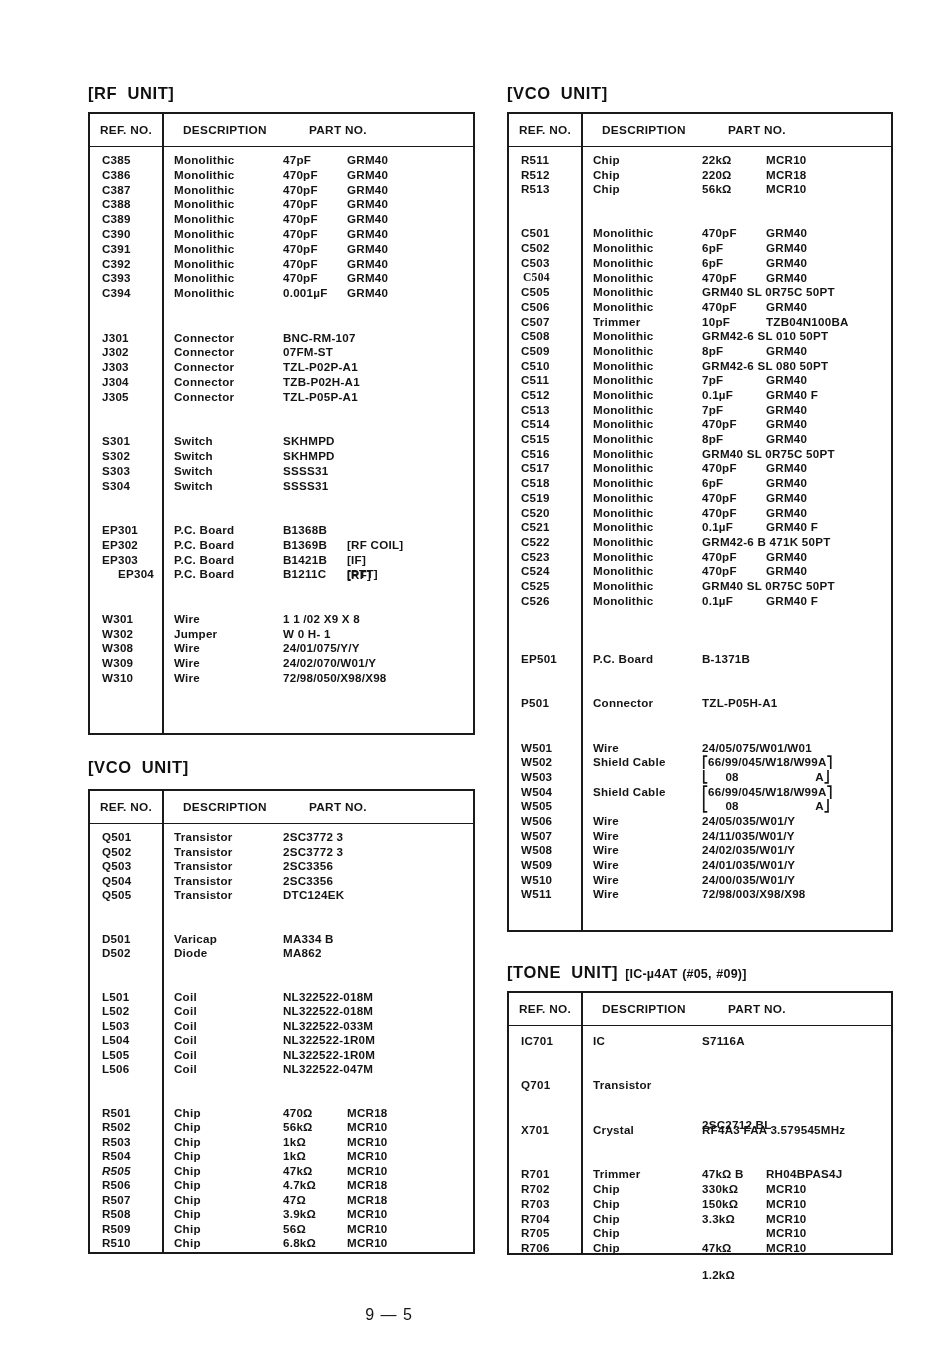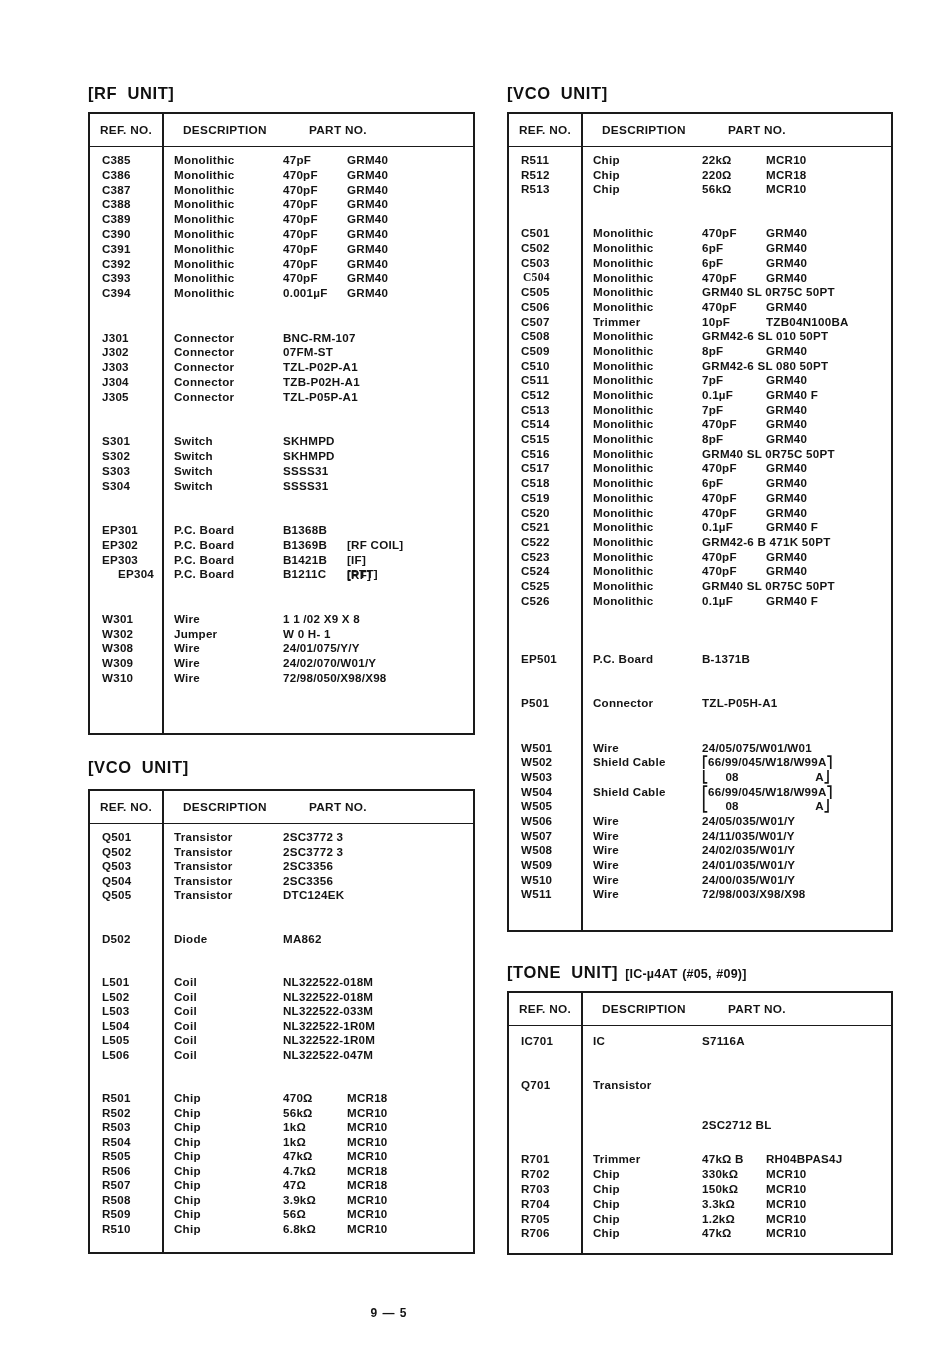--- a/index.html
+++ b/index.html
@@ -31,21 +31,21 @@
     letter-spacing:.25px;line-height:14px;
   }
   #watermark{
     position:absolute;left:244px;top:581px;z-index:10;
     font-size:56px;font-weight:bold;letter-spacing:0px;
     color:#aecdf0;mix-blend-mode:multiply;opacity:.92;
     font-family:"Liberation Sans","DejaVu Sans",sans-serif;white-space:nowrap;
   }
   #page-number{
     position:absolute;left:0;top:1306px;width:778px;text-align:center;
-    font-size:12px;font-weight:bold;letter-spacing:1px;
+    font-size:16px;font-weight:normal;letter-spacing:1px;
   }
 </style>
 </head>
 <body>
 
 <div id="page">
 
   <div class="unit-title" style="left:88px;top:84px;">
     <span>[RF UNIT]</span>
   </div>
@@ -253,20 +253,25 @@
           <span class="cell" style="left: 193px;">2SC3356</span>
         </div>
         <div class="trow" style="height: 14.5px;">
           <span class="cell" style="left: 12px;">Q505</span>
           <span class="cell" style="left: 84px;">Transistor</span>
           <span class="cell" style="left: 193px;">DTC124EK</span>
         </div>
         <div class="trow" style="height: 14.5px;"></div>
         <div class="trow" style="height: 14.5px;"></div>
         <div class="trow" style="height: 14.5px;">
+          <span class="cell" style="left: 12px;">D501</span>
+          <span class="cell" style="left: 84px;">Varicap</span>
+          <span class="cell" style="left: 193px;">MA334 B</span>
+        </div>
+        <div class="trow" style="height: 14.5px;">
           <span class="cell" style="left: 12px;">D502</span>
           <span class="cell" style="left: 84px;">Diode</span>
           <span class="cell" style="left: 193px;">MA862</span>
         </div>
         <div class="trow" style="height: 14.5px;"></div>
         <div class="trow" style="height: 14.5px;"></div>
         <div class="trow" style="height: 14.5px;">
           <span class="cell" style="left: 12px;">L501</span>
           <span class="cell" style="left: 84px;">Coil</span>
           <span class="cell" style="left: 193px;">NL322522-018M</span>
@@ -316,21 +321,21 @@
           <span class="cell" style="left: 193px;">1kΩ</span>
           <span class="cell" style="left: 257px;">MCR10</span>
         </div>
         <div class="trow" style="height: 14.5px;">
           <span class="cell" style="left: 12px;">R504</span>
           <span class="cell" style="left: 84px;">Chip</span>
           <span class="cell" style="left: 193px;">1kΩ</span>
           <span class="cell" style="left: 257px;">MCR10</span>
         </div>
         <div class="trow" style="height: 14.5px;">
-          <span class="cell" style="left: 12px;">R505</span>
+          <span class="cell" style="left: 12px; font-style: italic;">R505</span>
           <span class="cell" style="left: 84px;">Chip</span>
           <span class="cell" style="left: 193px;">47kΩ</span>
           <span class="cell" style="left: 257px;">MCR10</span>
         </div>
         <div class="trow" style="height: 14.5px;">
           <span class="cell" style="left: 12px;">R506</span>
           <span class="cell" style="left: 84px;">Chip</span>
           <span class="cell" style="left: 193px;">4.7kΩ</span>
           <span class="cell" style="left: 257px;">MCR18</span>
         </div>
@@ -633,20 +638,25 @@
         </div>
         <div class="trow" style="height: 14.8px;"></div>
         <div class="trow" style="height: 14.8px;"></div>
         <div class="trow" style="height: 14.8px;">
           <span class="cell" style="left: 12px;">Q701</span>
           <span class="cell" style="left: 84px;">Transistor</span>
           <span class="cell" style="left: 193px; margin-top: 40px;">2SC2712 BL</span>
         </div>
         <div class="trow" style="height: 14.8px;"></div>
         <div class="trow" style="height: 14.8px;"></div>
+        <div class="trow" style="height: 14.8px;">
+          <span class="cell" style="left: 12px;">X701</span>
+          <span class="cell" style="left: 84px;">Crystal</span>
+          <span class="cell" style="left: 193px;">RF4A3 FAA 3.579545MHz</span>
+        </div>
         <div class="trow" style="height: 14.8px;"></div>
         <div class="trow" style="height: 14.8px;"></div>
         <div class="trow" style="height: 14.8px;">
           <span class="cell" style="left: 12px;">R701</span>
           <span class="cell" style="left: 84px;">Trimmer</span>
           <span class="cell" style="left: 193px;">47kΩ B</span>
           <span class="cell" style="left: 257px;">RH04BPAS4J</span>
         </div>
         <div class="trow" style="height: 14.8px;">
           <span class="cell" style="left: 12px;">R702</span>
@@ -662,21 +672,21 @@
         </div>
         <div class="trow" style="height: 14.8px;">
           <span class="cell" style="left: 12px;">R704</span>
           <span class="cell" style="left: 84px;">Chip</span>
           <span class="cell" style="left: 193px;">3.3kΩ</span>
           <span class="cell" style="left: 257px;">MCR10</span>
         </div>
         <div class="trow" style="height: 14.8px;">
           <span class="cell" style="left: 12px;">R705</span>
           <span class="cell" style="left: 84px;">Chip</span>
-          <span class="cell" style="left: 193px;">1.2kΩ</span>
+          <span class="cell" style="left: 193px; margin-top: 42px;">1.2kΩ</span>
           <span class="cell" style="left: 257px;">MCR10</span>
         </div>
         <div class="trow" style="height: 14.8px;">
           <span class="cell" style="left: 12px;">R706</span>
           <span class="cell" style="left: 84px;">Chip</span>
           <span class="cell" style="left: 193px;">47kΩ</span>
           <span class="cell" style="left: 257px;">MCR10</span>
         </div>
       </div>
     <div class="vline"></div>

